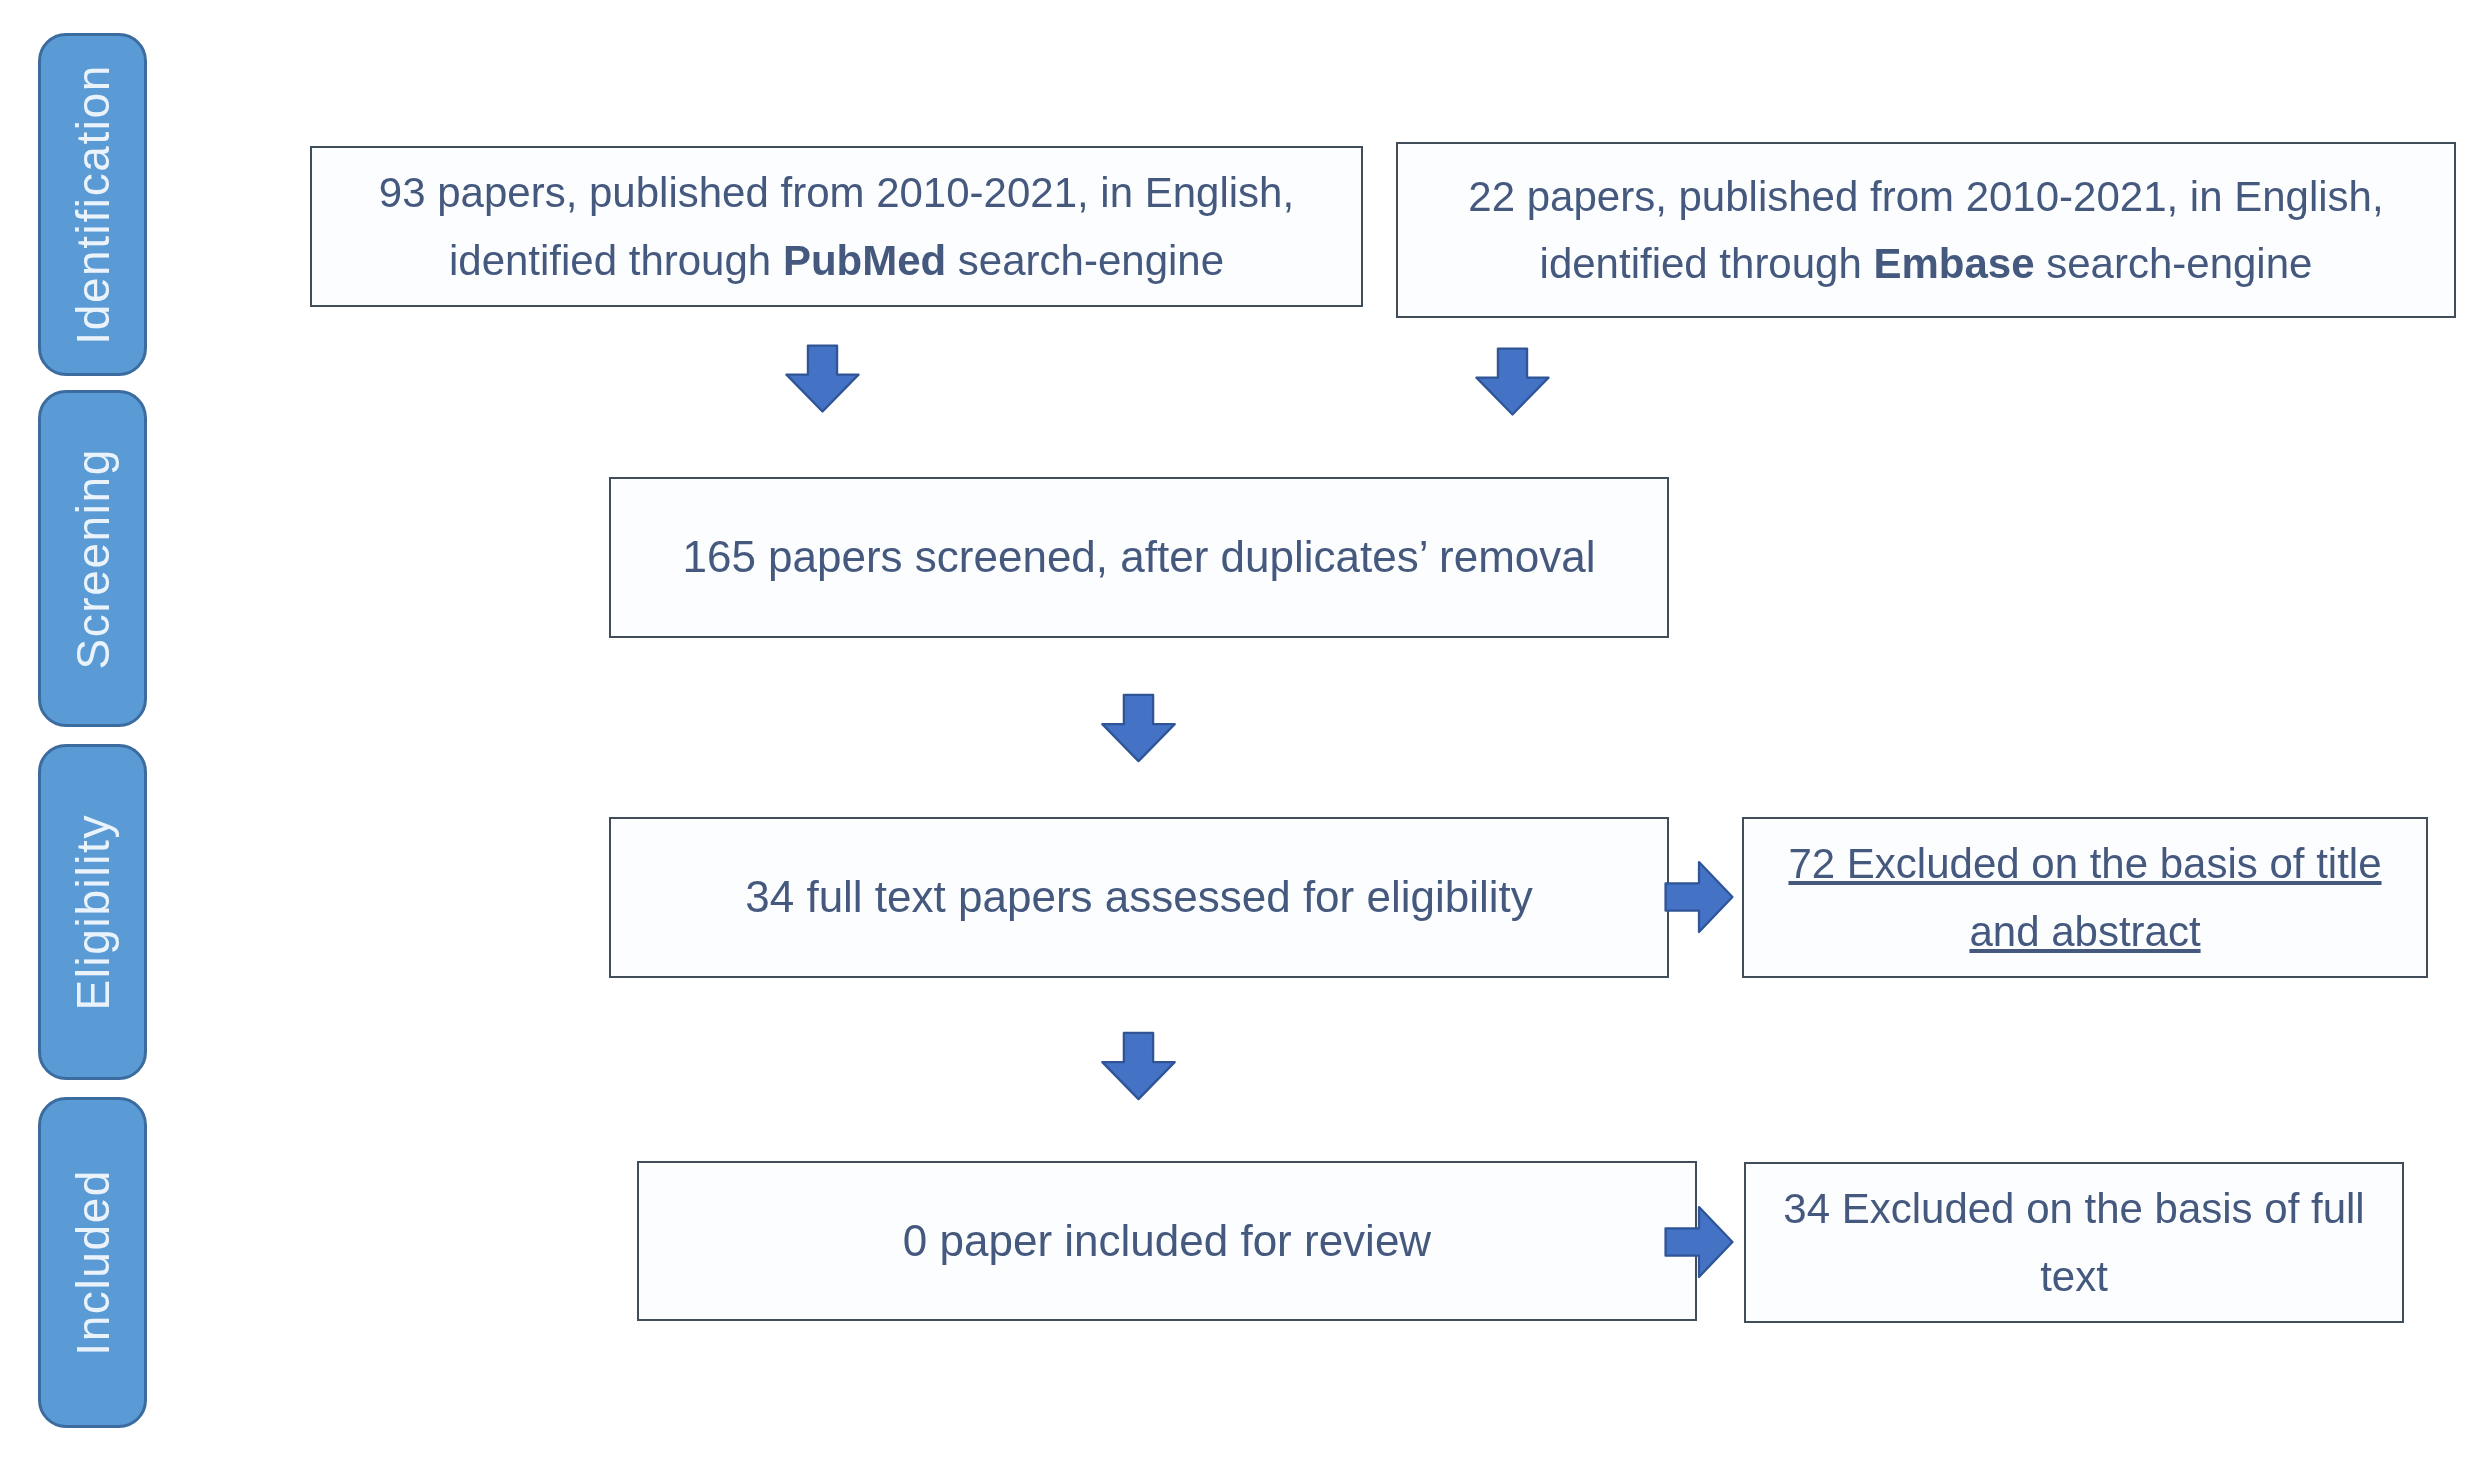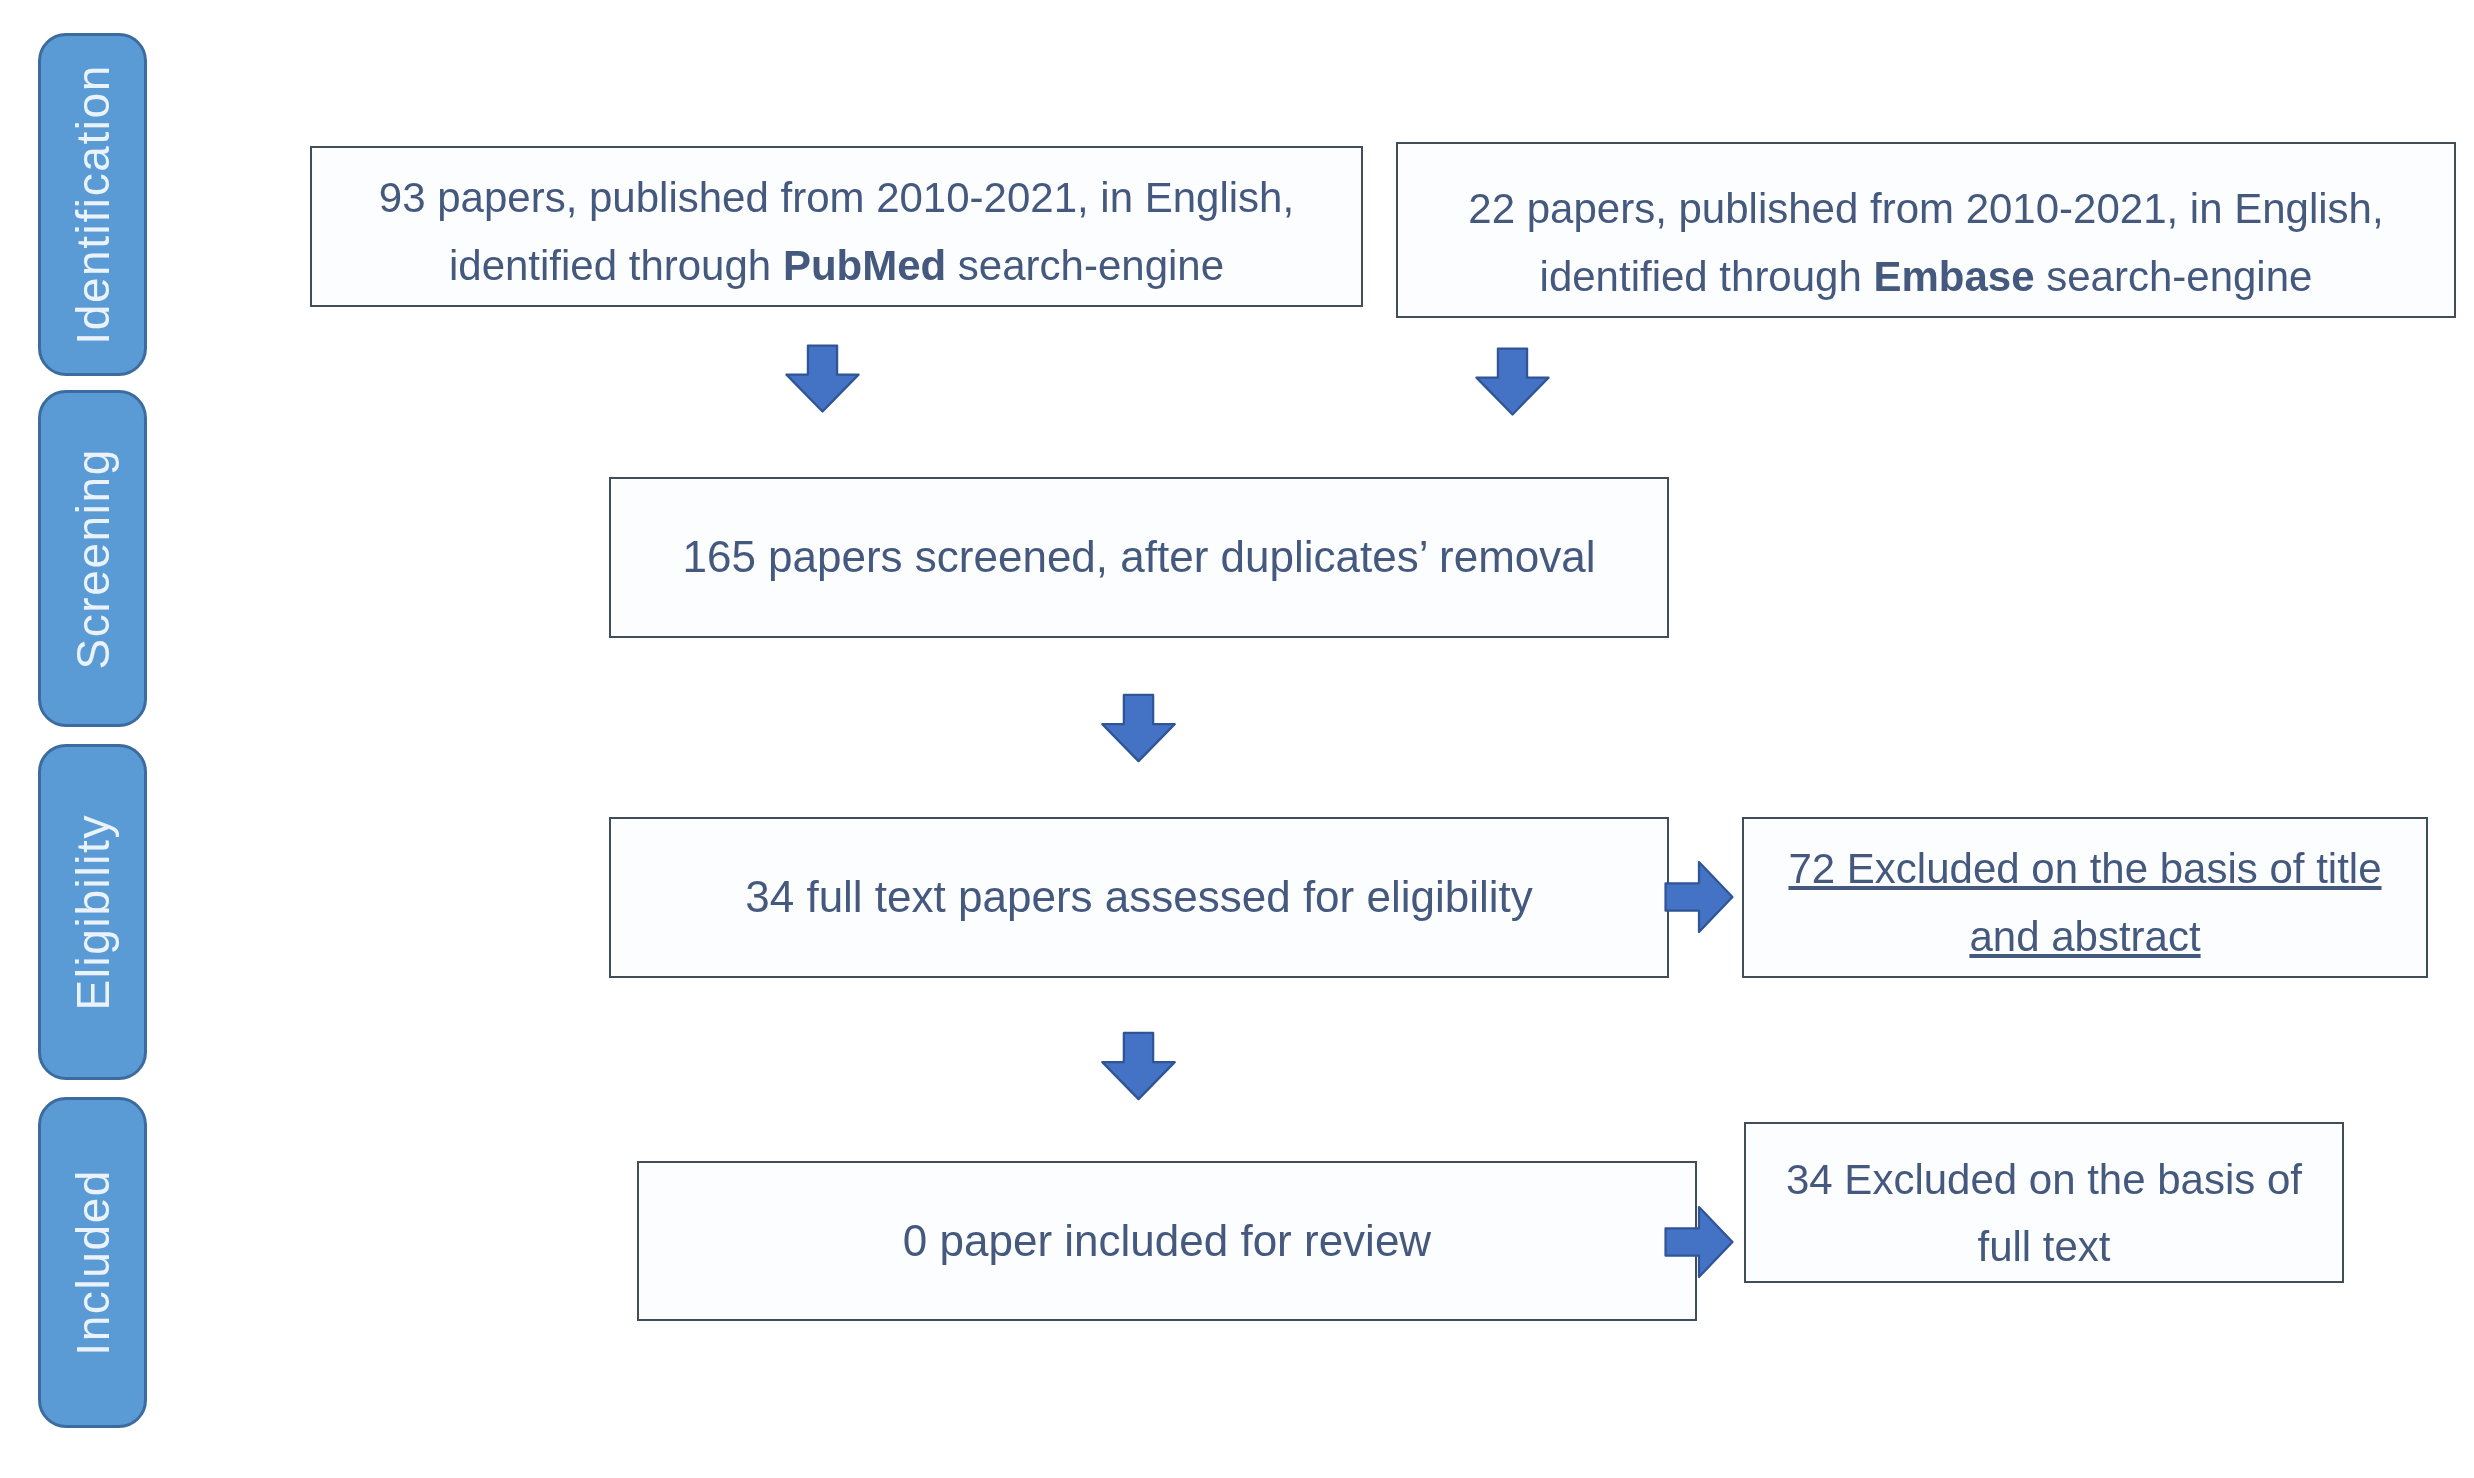--- a/index.html
+++ b/index.html
@@ -47,21 +47,21 @@
     border: 2.4px solid var(--box-border);
     display: flex;
     align-items: center;
     justify-content: center;
     text-align: center;
     color: var(--text-blue);
     font-size: 44px;
     line-height: 1.6;
     padding: 6.3px 28px;
   }
-  .flow-box.small-text { font-size: 42px; align-items: flex-end; }
+  .flow-box.small-text { font-size: 42px; }
   .flow-box b { font-weight: 700; color: var(--text-blue); }
   .arrow { position: absolute; }
   .arrow svg { display: block; width: 100%; height: 100%; }
   .arrow polygon {
     fill: var(--arrow-fill);
     stroke: var(--arrow-border);
     stroke-width: 3;
     stroke-linejoin: round;
   }
 </style>
@@ -130,18 +130,18 @@
   </div>
 
   <div class="flow-box" style="left:609px;top:1161px;width:1060px;height:160px;margin-left:28px;">
     <span>0 paper included for review</span>
   </div>
   <div class="arrow" style="left:1663px;top:1204px;width:72px;height:76px;">
     <svg viewBox="0 0 92 100">
         <polygon points="2,32 46,32 46,4 90,50 46,96 46,68 2,68"></polygon>
       </svg>
   </div>
-  <div class="flow-box small-text" style="left:1744px;top:1122px;width:600px;height:161px;padding:1px 19px;">
+  <div class="flow-box small-text" style="left:1744px;top:1162px;width:660px;height:161px;padding:1px 19px;">
     <span>34 Excluded on the basis of full text</span>
   </div>
 
 </div>
 
 
 </body></html>

